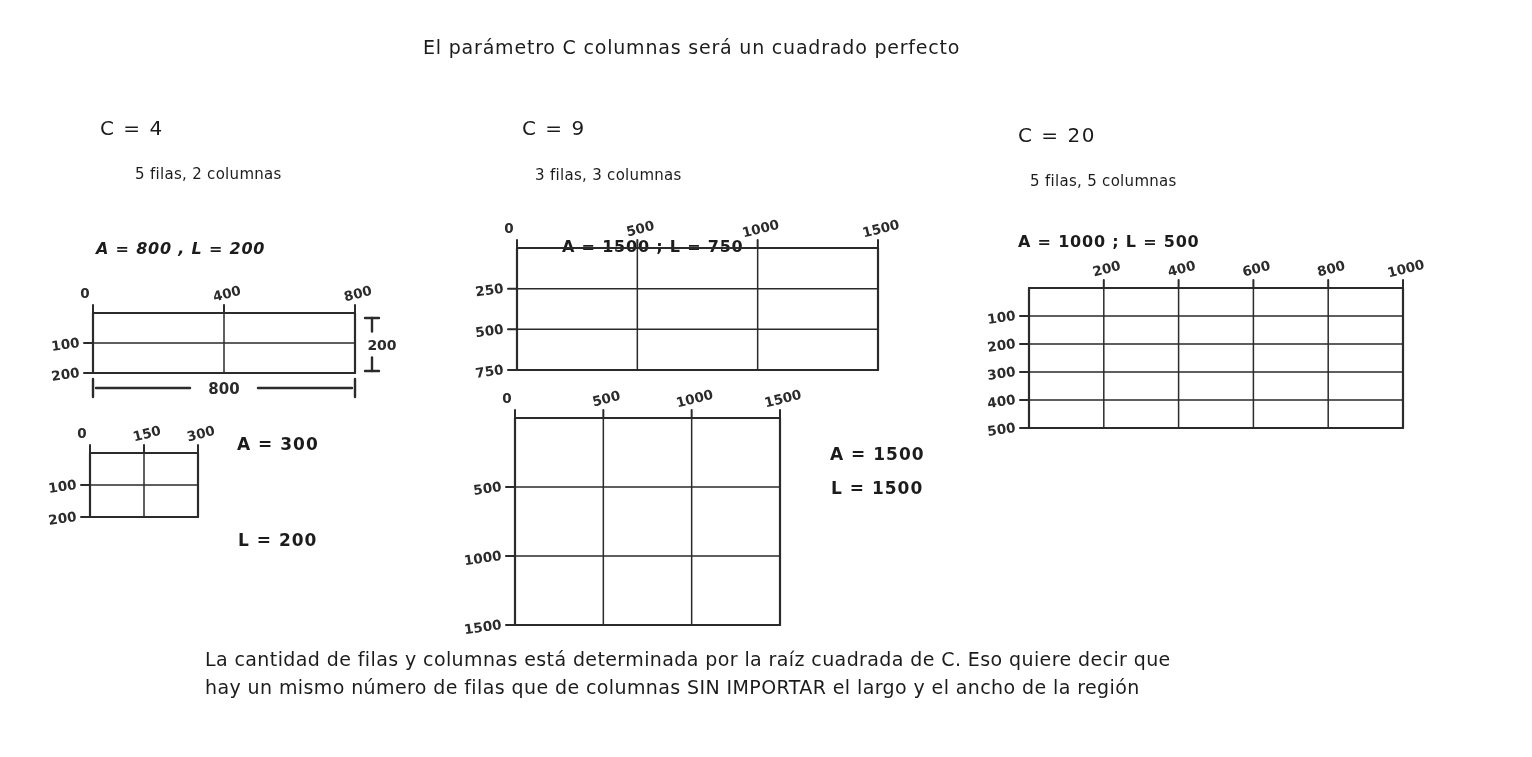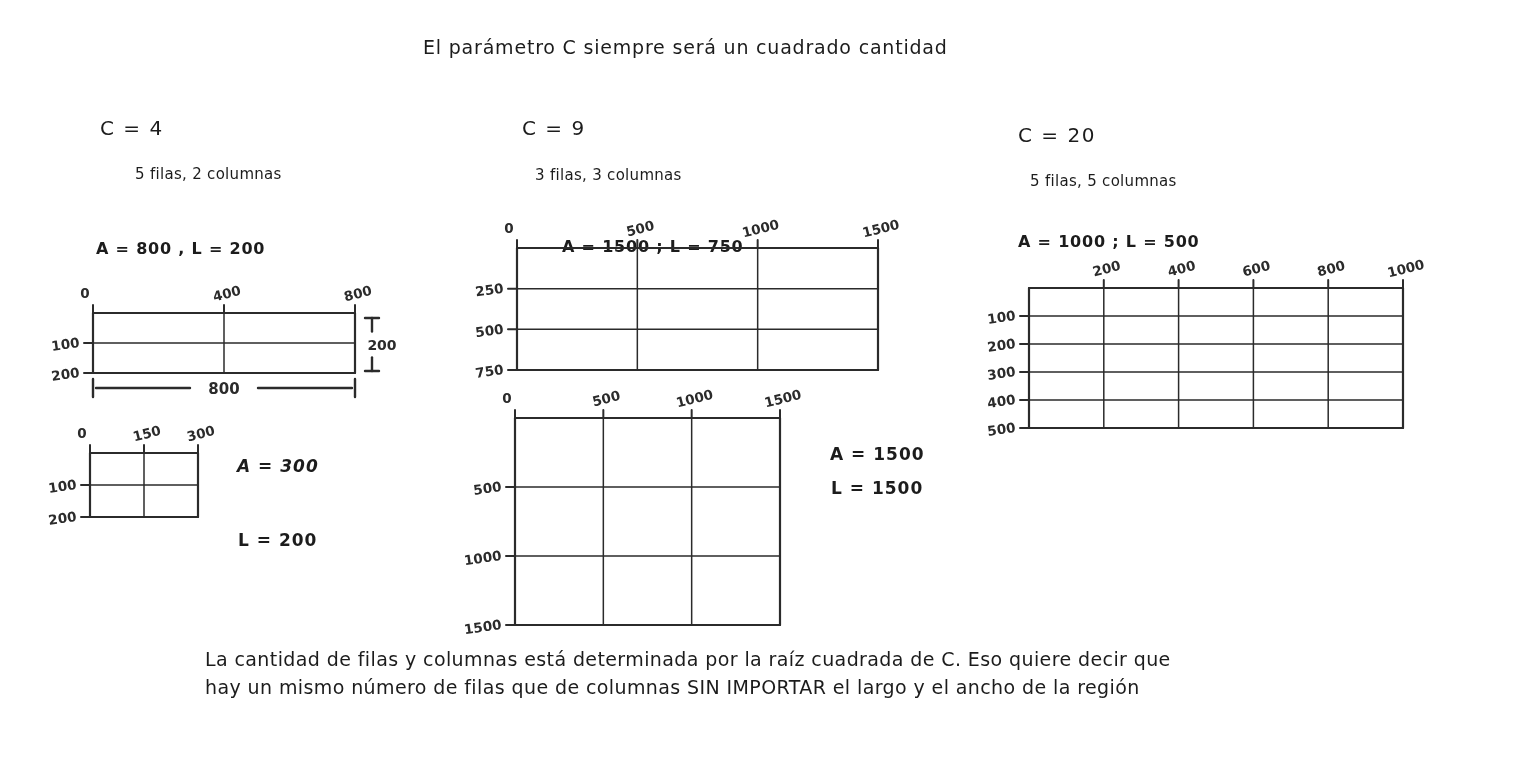--- a/index.html
+++ b/index.html
@@ -19,26 +19,26 @@
   .p2{font-size:17px;font-weight:700;letter-spacing:1px;}
   .footer-line{font-size:19px;letter-spacing:0.4px;}
   #grid-layer svg{position:absolute;overflow:visible;}
   #grid-layer text{font-family:"DejaVu Sans", sans-serif;}
 </style>
 </head>
 <body>
 
 <div class="canvas">
 
-  <div class="t title" style="left:423px;top:36px;">El parámetro C siempre será un cuadrado cantidad</div>
+  <div class="t title" style="left:423px;top:36px;">El parámetro C columnas será un cuadrado perfecto</div>
 
   <div class="t h" style="left:100px;top:116px;">C = 4</div>
   <div class="t sub" style="left:135px;top:165px;">5 filas, 2 columnas</div>
-  <div class="t p" style="left:96px;top:239px;">A = 800 ,  L = 200</div>
-  <div class="t p2" style="left:237px;top:456px;font-style:italic;">A = 300</div>
+  <div class="t p" style="left:96px;top:239px;font-style:italic;">A = 800 ,  L = 200</div>
+  <div class="t p2" style="left:237px;top:434px;">A = 300</div>
   <div class="t p2" style="left:238px;top:482px;margin-top:48px;">L = 200</div>
 
   <div class="t h" style="left:522px;top:116px;">C = 9</div>
   <div class="t sub" style="left:535px;top:166px;text-align:center;">3 filas, 3 columnas</div>
   <div class="t p" style="left:562px;top:204px;margin-top:33px;">A = 1500 ;  L = 750</div>
   <div class="t p2" style="left:830px;top:444px;">A = 1500</div>
   <div class="t p2" style="left:831px;top:478px;">L = 1500</div>
 
   <div class="t h" style="left:1018px;top:123px;">C = 20</div>
   <div class="t sub" style="left:1030px;top:172px;">5 filas, 5 columnas</div>

